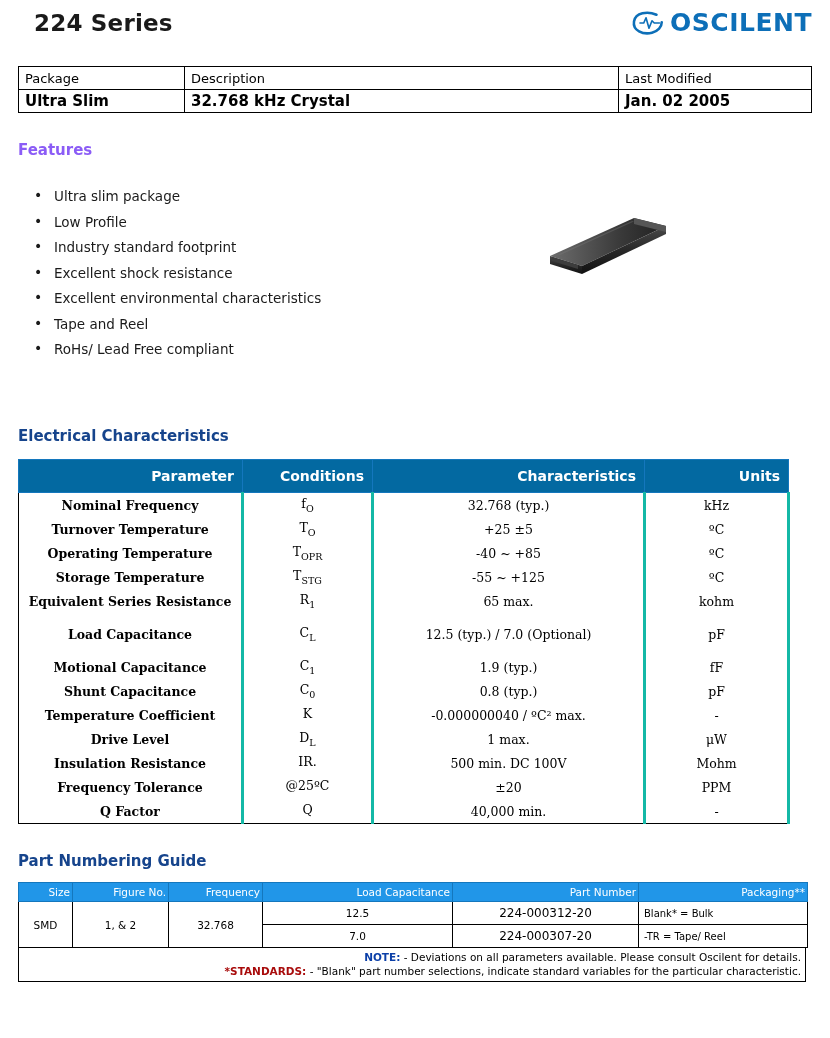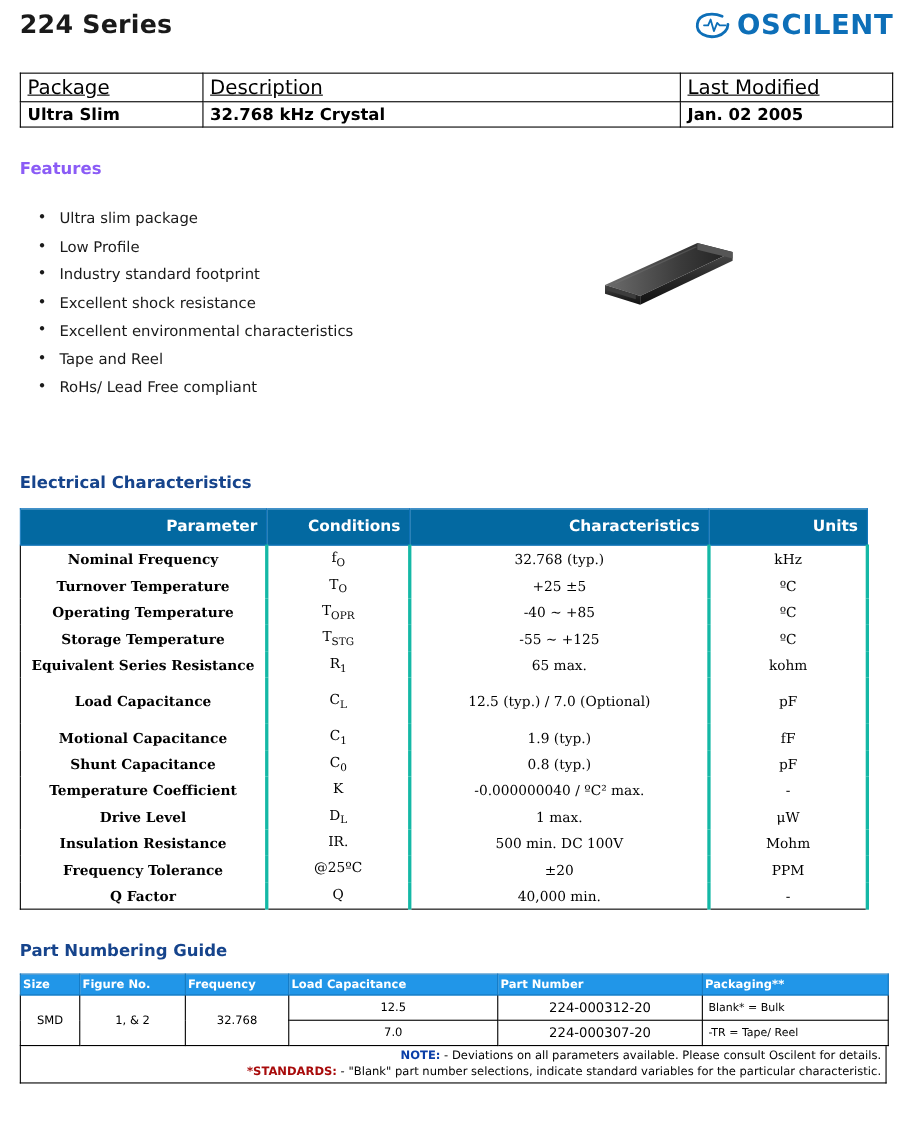--- a/index.html
+++ b/index.html
@@ -23,21 +23,21 @@
   }
 
   
   .header {
     position: relative;
     height: 48px;
     margin: 8px 18px 0 18px;
   }
   .series-title {
     position: absolute;
-    left: 0;
+    left: 16px;
     top: 2px;
     font-size: 23px;
     font-weight: bold;
     color: #1a1a1a;
     letter-spacing: 0.2px;
   }
   .brand {
     position: absolute;
     right: 0;
     top: 0;
@@ -65,23 +65,22 @@
     table-layout: fixed;
   }
   .pkg-table td {
     border: 1px solid #000;
     padding: 2px 6px;
     font-size: 13px;
     height: 18px;
     vertical-align: middle;
   }
   .pkg-table .r1 td {
-    font-size: 18px;
+    font-size: 13px;
     font-weight: normal;
-    text-decoration: underline;
   }
   .pkg-table .r2 td {
     font-size: 15px;
     font-weight: bold;
   }
   .c-pkg { width: 166px; }
   .c-desc { width: 434px; }
   .c-mod { width: auto; }
 
   
@@ -171,22 +170,22 @@
   .pn-table {
     margin: 12px 18px 0 18px;
     border-collapse: collapse;
     width: 790px;
     table-layout: fixed;
   }
   .pn-table th {
     background: #2196e8;
     color: #ffffff;
     font-size: 10.5px;
-    font-weight: bold;
-    text-align: left;
+    font-weight: normal;
+    text-align: right;
     border: 1px solid #1477bd;
     padding: 2px 2px;
     height: 14px;
   }
   .pn-table td {
     border: 1px solid #000;
     font-size: 10.5px;
     text-align: center;
     padding: 3px 3px;
     height: 16px;

